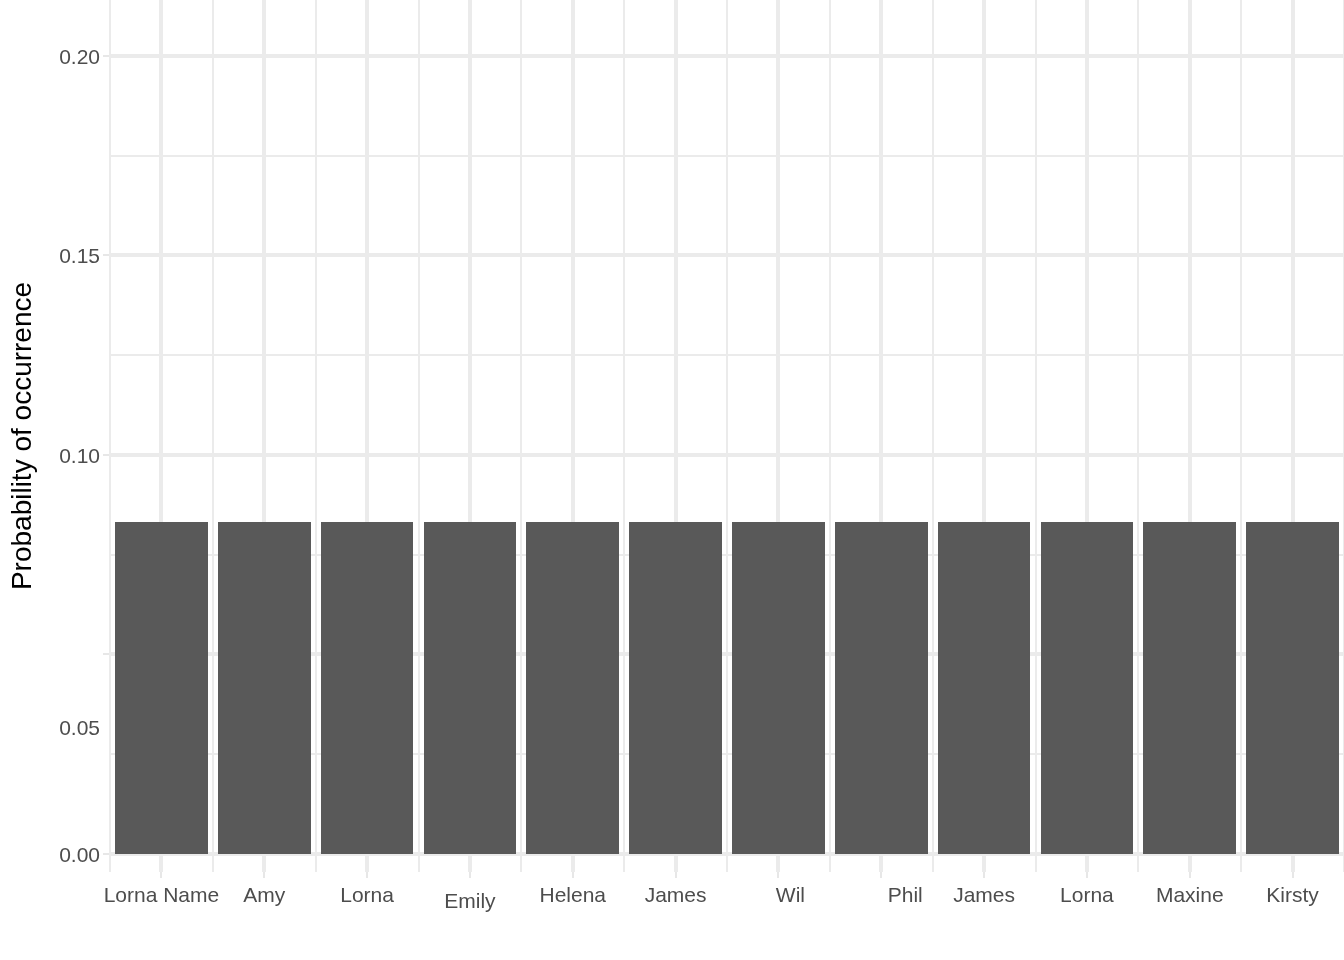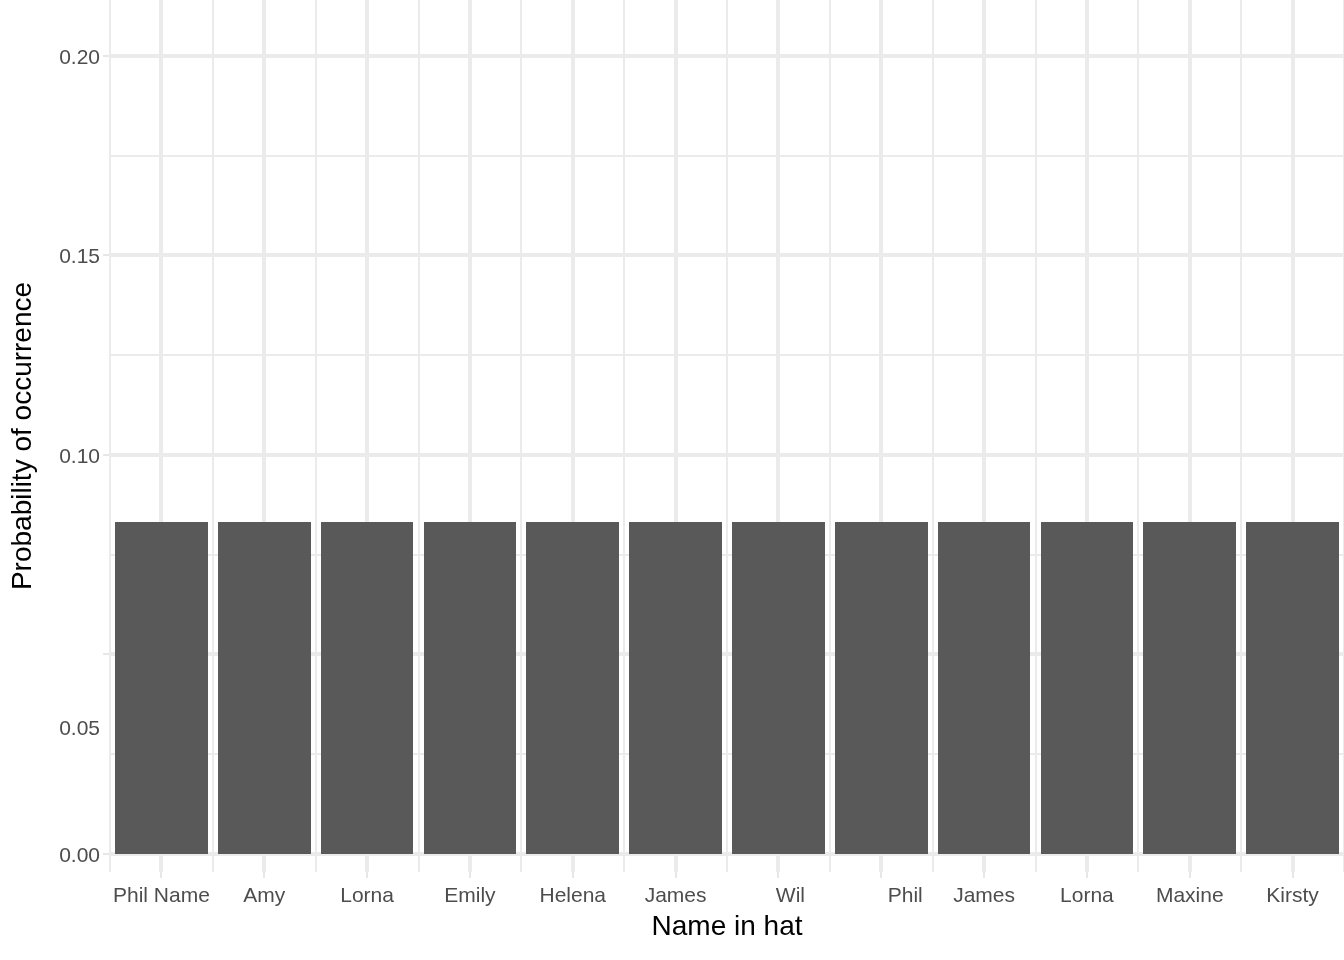--- a/index.html
+++ b/index.html
@@ -235,29 +235,28 @@
       <div class="xtick-mark" style="left: 462.75px;"></div>
       <div class="xtick-mark" style="left: 565.583px;"></div>
       <div class="xtick-mark" style="left: 668.417px;"></div>
       <div class="xtick-mark" style="left: 771.25px;"></div>
       <div class="xtick-mark" style="left: 874.083px;"></div>
       <div class="xtick-mark" style="left: 976.917px;"></div>
       <div class="xtick-mark" style="left: 1079.75px;"></div>
       <div class="xtick-mark" style="left: 1182.58px;"></div>
     </div>
   <div id="xtick-labels">
-      <div class="xtick-label" style="left: 51.4167px;">Phil Name</div>
+      <div class="xtick-label" style="left: 51.4167px;">Lorna Name</div>
       <div class="xtick-label" style="left: 154.25px;">Amy</div>
       <div class="xtick-label" style="left: 257.083px;">Lorna</div>
-      <div class="xtick-label" style="left: 359.917px;">Emily</div>
+      <div class="xtick-label" style="left: 359.917px; margin-top: 6px;">Emily</div>
       <div class="xtick-label" style="left: 462.75px;">Helena</div>
       <div class="xtick-label" style="left: 565.583px;">James</div>
       <div class="xtick-label" style="left: 668.417px; margin-left: 12px;">Wil</div>
       <div class="xtick-label" style="left: 771.25px; margin-left: 24px;">Phil</div>
       <div class="xtick-label" style="left: 874.083px;">James</div>
       <div class="xtick-label" style="left: 976.917px;">Lorna</div>
       <div class="xtick-label" style="left: 1079.75px;">Maxine</div>
       <div class="xtick-label" style="left: 1182.58px;">Kirsty</div>
     </div>
 
-  <div id="xlab">Name in hat</div>
 
 </div>
 
 </body></html>

